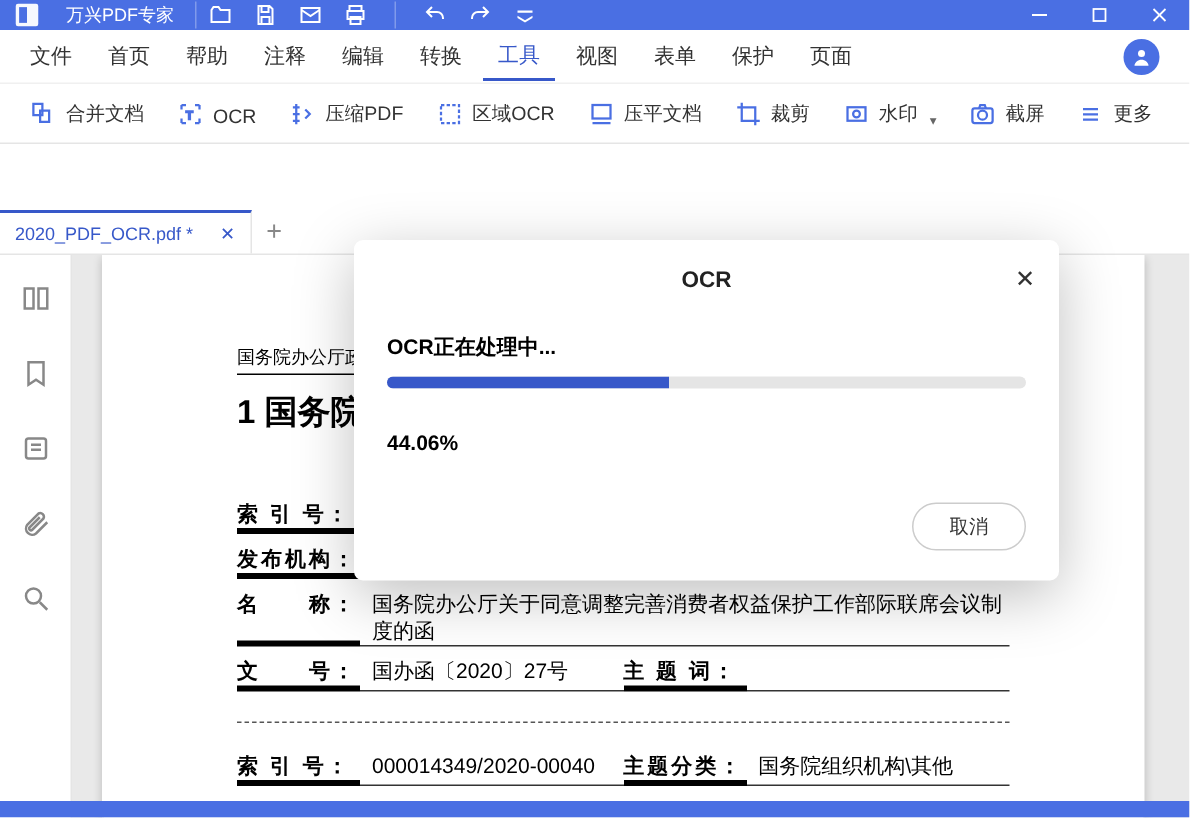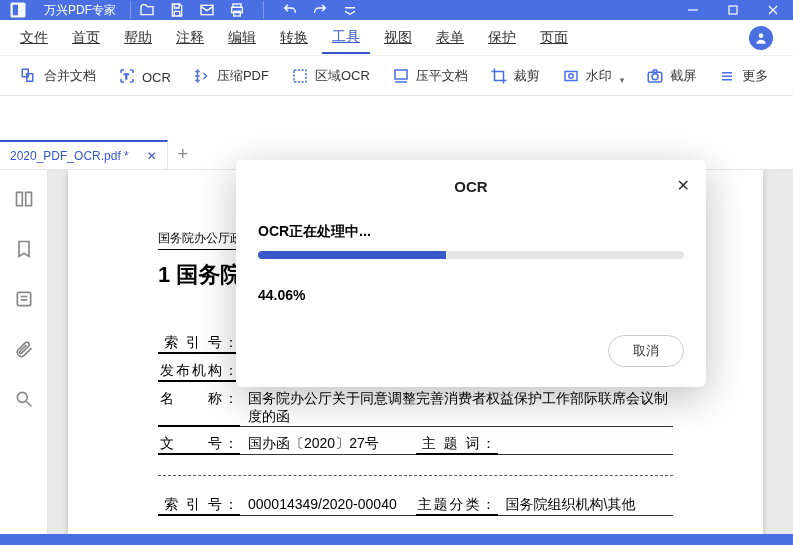--- a/index.html
+++ b/index.html
@@ -10,21 +10,21 @@
 .title-bar .logo { width: 36px; display: flex; align-items: center; justify-content: center; }
 .title-bar .app-title { padding: 0 8px; }
 .title-bar .sep { width: 1px; height: 18px; background: rgba(255,255,255,0.3); margin: 0 6px; }
 .title-bar .qat { display: flex; gap: 10px; align-items: center; }
 .title-bar .icon-btn { width: 20px; height: 20px; display: flex; align-items: center; justify-content: center; cursor: pointer; color:#fff; }
 .title-bar .spacer { flex: 1; }
 .title-bar .win-btn { width: 40px; height: 30px; display: flex; align-items: center; justify-content: center; cursor: pointer; }
 
 
 .menu-bar { height: 36px; background: #fff; display: flex; align-items: center; padding: 0 10px; gap: 4px; border-bottom: 1px solid #f0f0f0; position: relative; }
-.menu-item { padding: 6px 10px; font-size: 14px; color: #333; cursor: pointer; text-decoration: underline; }
+.menu-item { padding: 6px 10px; font-size: 14px; color: #333; cursor: pointer; }
 .menu-item.active { color: #3758C9; border-bottom: 2px solid #3758C9; }
 .avatar-btn { position: absolute; right: 20px; top: 6px; width: 24px; height: 24px; border-radius: 50%; background: #4A6FE3; display: flex; align-items: center; justify-content: center; cursor: pointer; }
 
 
 .toolbar { height: 40px; background: #fff; display: flex; align-items: center; padding: 0 12px; gap: 6px; border-bottom: 1px solid #e5e5e5; }
 .toolbar .tbtn { display: flex; align-items: flex-end; gap: 6px; padding: 4px 8px; font-size: 13px; color: #333; cursor: pointer; }
 .toolbar .ticon { width: 18px; height: 18px; display:inline-flex; align-items:center; justify-content:center; }
 
 
 .tab-bar { height: 30px; background: #fff; display: flex; align-items: stretch; border-bottom: 1px solid #e5e5e5; margin-top: 44px; }
@@ -34,21 +34,21 @@
 
 
 .main { display: flex; height: calc(545px - 30px - 36px - 40px - 30px - 11px); }
 .sidebar { width: 48px; background: #fff; border-right: 1px solid #e5e5e5; padding-top: 18px; display: flex; flex-direction: column; align-items: center; gap: 28px; }
 .sidebar .sbtn { width: 22px; height: 22px; display: flex; align-items: center; justify-content: center; color: #888; cursor: pointer; }
 
 .canvas-wrap { flex: 1; background: #e9e9e9; position: relative; overflow: hidden; }
 .page { position: absolute; left: 20px; right: 30px; top: 0; bottom: 0; background: #fff; box-shadow: 0 2px 6px rgba(0,0,0,0.2); padding: 60px 90px 0 90px; font-size: 14px; color: #000; }
 .page .header-line { border-bottom: 1px solid #000; margin-bottom: 10px; display:flex; justify-content:space-between; font-size:12px; padding-bottom:2px;}
 .page h2 { font-size: 22px; font-weight: bold; margin-bottom: 24px; }
-.page .label { width: 82px; font-weight: normal; border-bottom: 2px solid #000000; letter-spacing: 2px; text-align: right; }
+.page .label { width: 82px; font-weight: bold; border-bottom: 4px solid #000000; letter-spacing: 2px; }
 .page .value { flex: 1; border-bottom: 1px solid #333; padding-left: 8px; }
 .page .row2 { display: flex; margin-bottom: 8px; }
 .page .row2 .cell { display: flex; }
 .page .row2 .cell1 { width: 50%; }
 .page .row2 .cell2 { width: 50%; }
 .page .dotted-line { border-bottom: 1px dashed #555; margin: 20px 0; }
 
 
 .modal { position: absolute; left: 236px; top: 160px; width: 470px; background: #fff; border-radius: 6px; box-shadow: 0 10px 40px rgba(0,0,0,0.25); padding: 18px 22px 20px 22px; z-index: 10; }
 .modal-title { text-align: center; font-size: 15px; font-weight: bold; color: #222; }

